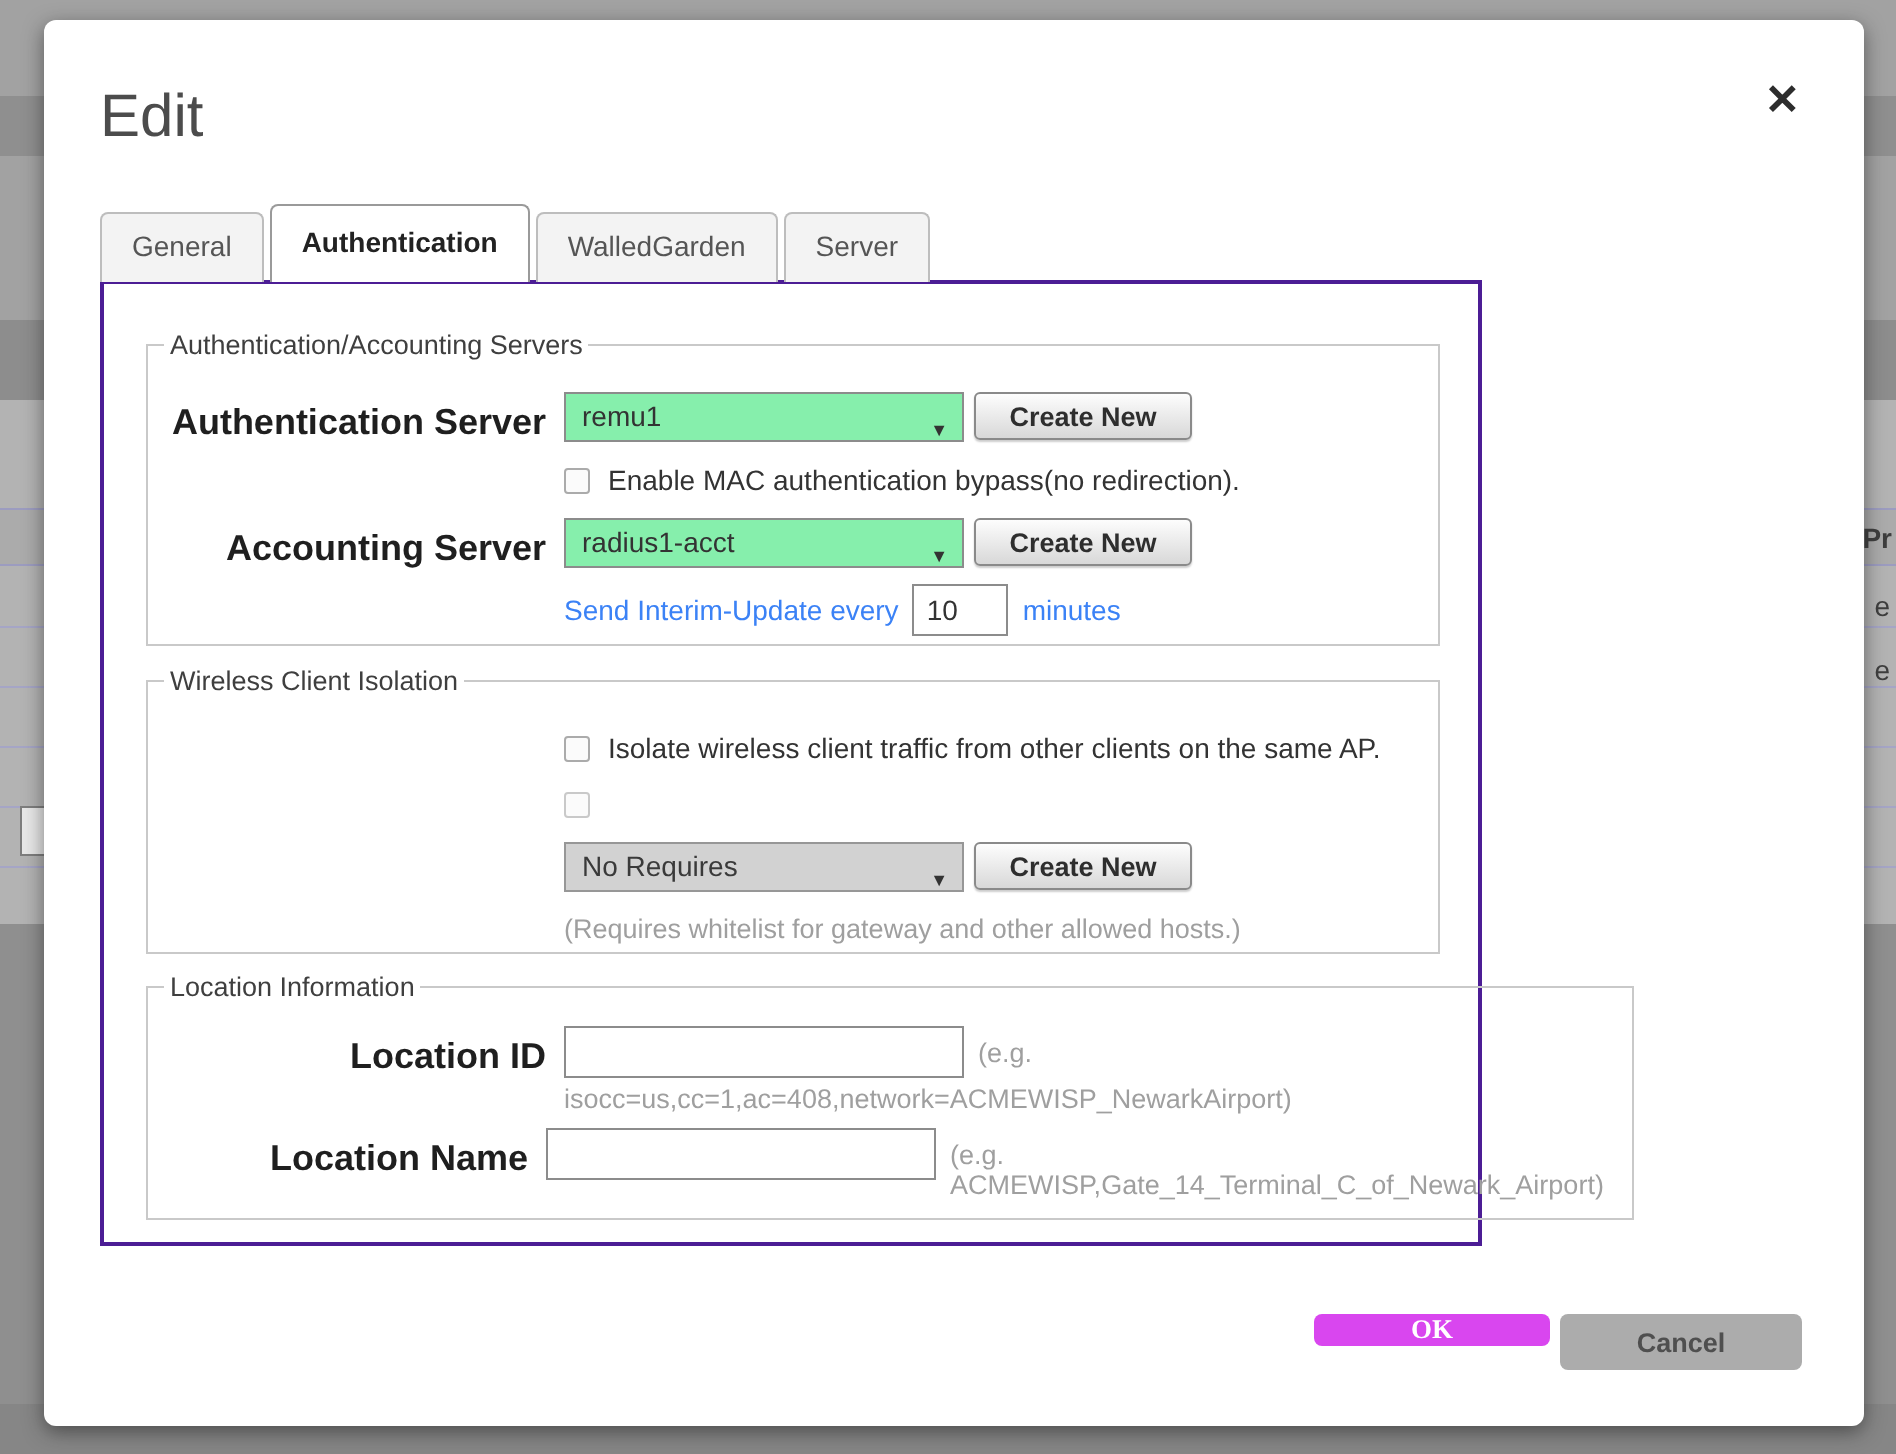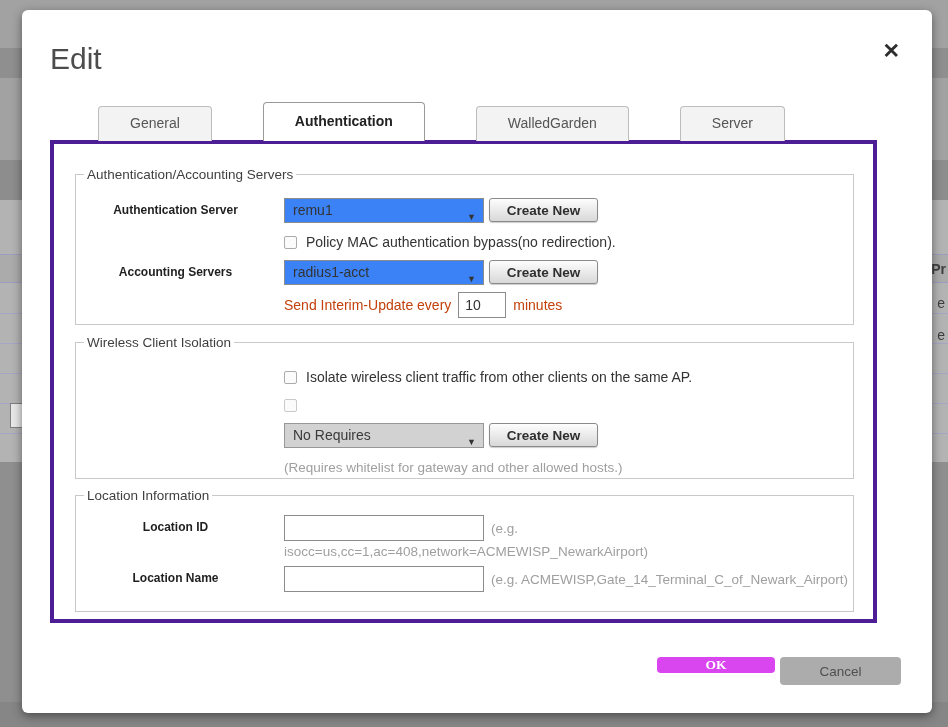--- a/index.html
+++ b/index.html
@@ -26,60 +26,60 @@
   
   .modal { position:absolute; left:22px; top:10px; width:910px; height:703px;
            background:#ffffff; border-radius:6px; z-index:5;
            box-shadow:0 3px 10px rgba(30,30,30,0.55); }
   .modal-title { position:absolute; left:28px; top:32px; font-size:30px; color:#4c4c4c; }
   .modal-close { position:absolute; right:32px; top:30px; font-size:21px; font-weight:bold;
                  color:#2d2d2d; cursor:pointer; line-height:1; }
 
   
   .tabs { position:absolute; left:28px; top:92px; display:flex; align-items:flex-end; z-index:3; }
-  .tab { height:35px; line-height:33px; padding:0 31px; margin-right:3px;
+  .tab { height:35px; line-height:33px; padding:0 15px; margin-right:3px;
          background:#f3f3f3; border:1px solid #bdbdbd; border-bottom:none;
-         border-radius:4px 4px 0 0; font-size:14px; color:#555; cursor:pointer;margin-left:48px; }
+         border-radius:4px 4px 0 0; font-size:14px; color:#555; cursor:pointer; }
   .tab.active { height:39px; line-height:37px; background:#ffffff; font-weight:bold;
                 color:#222; border-color:#9a9a9a; position:relative; }
 
   
-  .panel { position:absolute; left:28px; top:130px; width:827px; height:483px;
-           border:4px solid #4c1d95; background:#ffffff; z-index:2; }
+  .panel { position:absolute; left:28px; top:130px; width:691px; height:483px;
+           border:2px solid #4c1d95; background:#ffffff; z-index:2; }
 
   fieldset { border:1px solid #c9c9c9; margin:0 19px 0 21px; padding:0 0 12px 0; }
   legend { font-size:13.5px; color:#3f3f3f; margin-left:8px; padding:0 3px; }
   .fs-servers  { margin-top:23px; height:158px; }
   .fs-isolation{ margin-top:10px; height:144px; }
   .fs-location { margin-top:9px;  height:124px; }
 
   .form-row { display:flex; align-items:flex-start; }
-  .flabel { width:199px; text-align:center; margin-right:9px; font-weight:bold;
-            font-size:12px; color:#1f1f1f; padding-top:5px; }
+  .flabel { width:199px; text-align:right; margin-right:9px; font-weight:bold;
+            font-size:18px; color:#1f1f1f; padding-top:5px; }
   .indent { padding-left:208px; }
 
-  .sel { position:relative; width:200px; height:25px; background:#3b82f6;
+  .sel { position:relative; width:200px; height:25px; background:#86efac;
          border:1px solid #8c8c8c; font-size:14px; color:#333;
          line-height:23px; padding-left:8px; cursor:pointer; }
   .sel .arrow { position:absolute; right:7px; top:7px; font-size:9px; color:#333; }
   .sel.disabled { background:#d2d2d2; border-color:#979797; color:#3a3a3a; }
 
   .btn-create { margin-left:5px; width:109px; height:24px;
                 background:linear-gradient(#fdfdfd,#d8d8d8); border:1px solid #8a8a8a;
                 border-radius:3px; font-weight:bold; font-size:13.5px; color:#2e2e2e;
                 font-family:"Liberation Sans", sans-serif; cursor:pointer;
                 box-shadow:0 1px 1px rgba(0,0,0,0.2); }
 
   .cbx { display:inline-block; width:13px; height:13px; background:#fbfbfb;
          border:1px solid #ababab; border-radius:2px; vertical-align:-2px;
          margin-right:9px; cursor:pointer; }
   .cbx.light { border-color:#c9c9c9; }
   .cbx-label { font-size:14px; color:#333; }
 
-  .inline-text { font-size:14px; color:#c2410c; line-height:26px; }
+  .inline-text { font-size:14px; color:#3b82f6; line-height:26px; }
   .txt { border:1px solid #8c8c8c; height:26px; font-size:14px; color:#333;
          font-family:"Liberation Sans", sans-serif; padding:0 6px; }
   .txt.small { width:48px; margin:0 7px; }
   .txt.wide  { width:200px; }
   .hint { font-size:13.5px; color:#9f9f9f; }
   .hint.inline { padding:6px 0 0 7px; }
   .hint.wrap { display:block; margin:3px 0 0 208px; }
 
   .row-mt1 { margin-top:16px; }
   .row-mt2 { margin-top:10px; }
@@ -87,21 +87,21 @@
   .row-mt4 { margin-top:7px; }
   .row-mt5 { margin-top:18px; }
   .row-mt6 { margin-top:12px; }
 
   
   .dlg-buttons { position:absolute; right:31px; top:647px; display:flex; }
   .btn-ok { width:118px; height:16px; background:#d946ef; color:#ffffff;
             border:none; border-radius:4px; font-weight:bold; font-size:13.5px;
             font-family:Liberation Serif, serif; cursor:pointer; margin-right:5px; }
   .btn-cancel { width:121px; height:28px; background:#acacac; color:#4f4f4f;
-                border:none; border-radius:4px; font-weight:normal; font-size:13.5px;
+                border:none; border-radius:4px; font-weight:bold; font-size:13.5px;
                 font-family:"Liberation Sans", sans-serif; cursor:pointer; }
 </style>
 </head>
 <body>
 
 <div class="bg-layer">
   <div class="bg-band bg-toolbar"></div>
   <div class="bg-band bg-titlebar"></div>
   <div class="bg-band bg-table"></div>
   <div class="bg-band bg-bottom"></div>
@@ -142,25 +142,25 @@
       <div class="form-row row-mt1">
         <div class="flabel">Authentication Server</div>
         <div class="sel">
           <span>remu1</span>
           <span class="arrow">▼</span>
         </div>
         <button class="btn-create">Create New</button>
       </div>
 
       <div class="indent row-mt2">
-        <span class="cbx"></span><span class="cbx-label">Policy MAC authentication bypass(no redirection).</span>
+        <span class="cbx"></span><span class="cbx-label">Enable MAC authentication bypass(no redirection).</span>
       </div>
 
       <div class="form-row row-mt3">
-        <div class="flabel">Accounting Servers</div>
+        <div class="flabel">Accounting Server</div>
         <div class="sel">
           <span>radius1-acct</span>
           <span class="arrow">▼</span>
         </div>
         <button class="btn-create">Create New</button>
       </div>
 
       <div class="indent row-mt4">
         <span class="inline-text">Send Interim-Update every</span><input class="txt small" value="10" style=""><span class="inline-text">minutes</span>
       </div>

